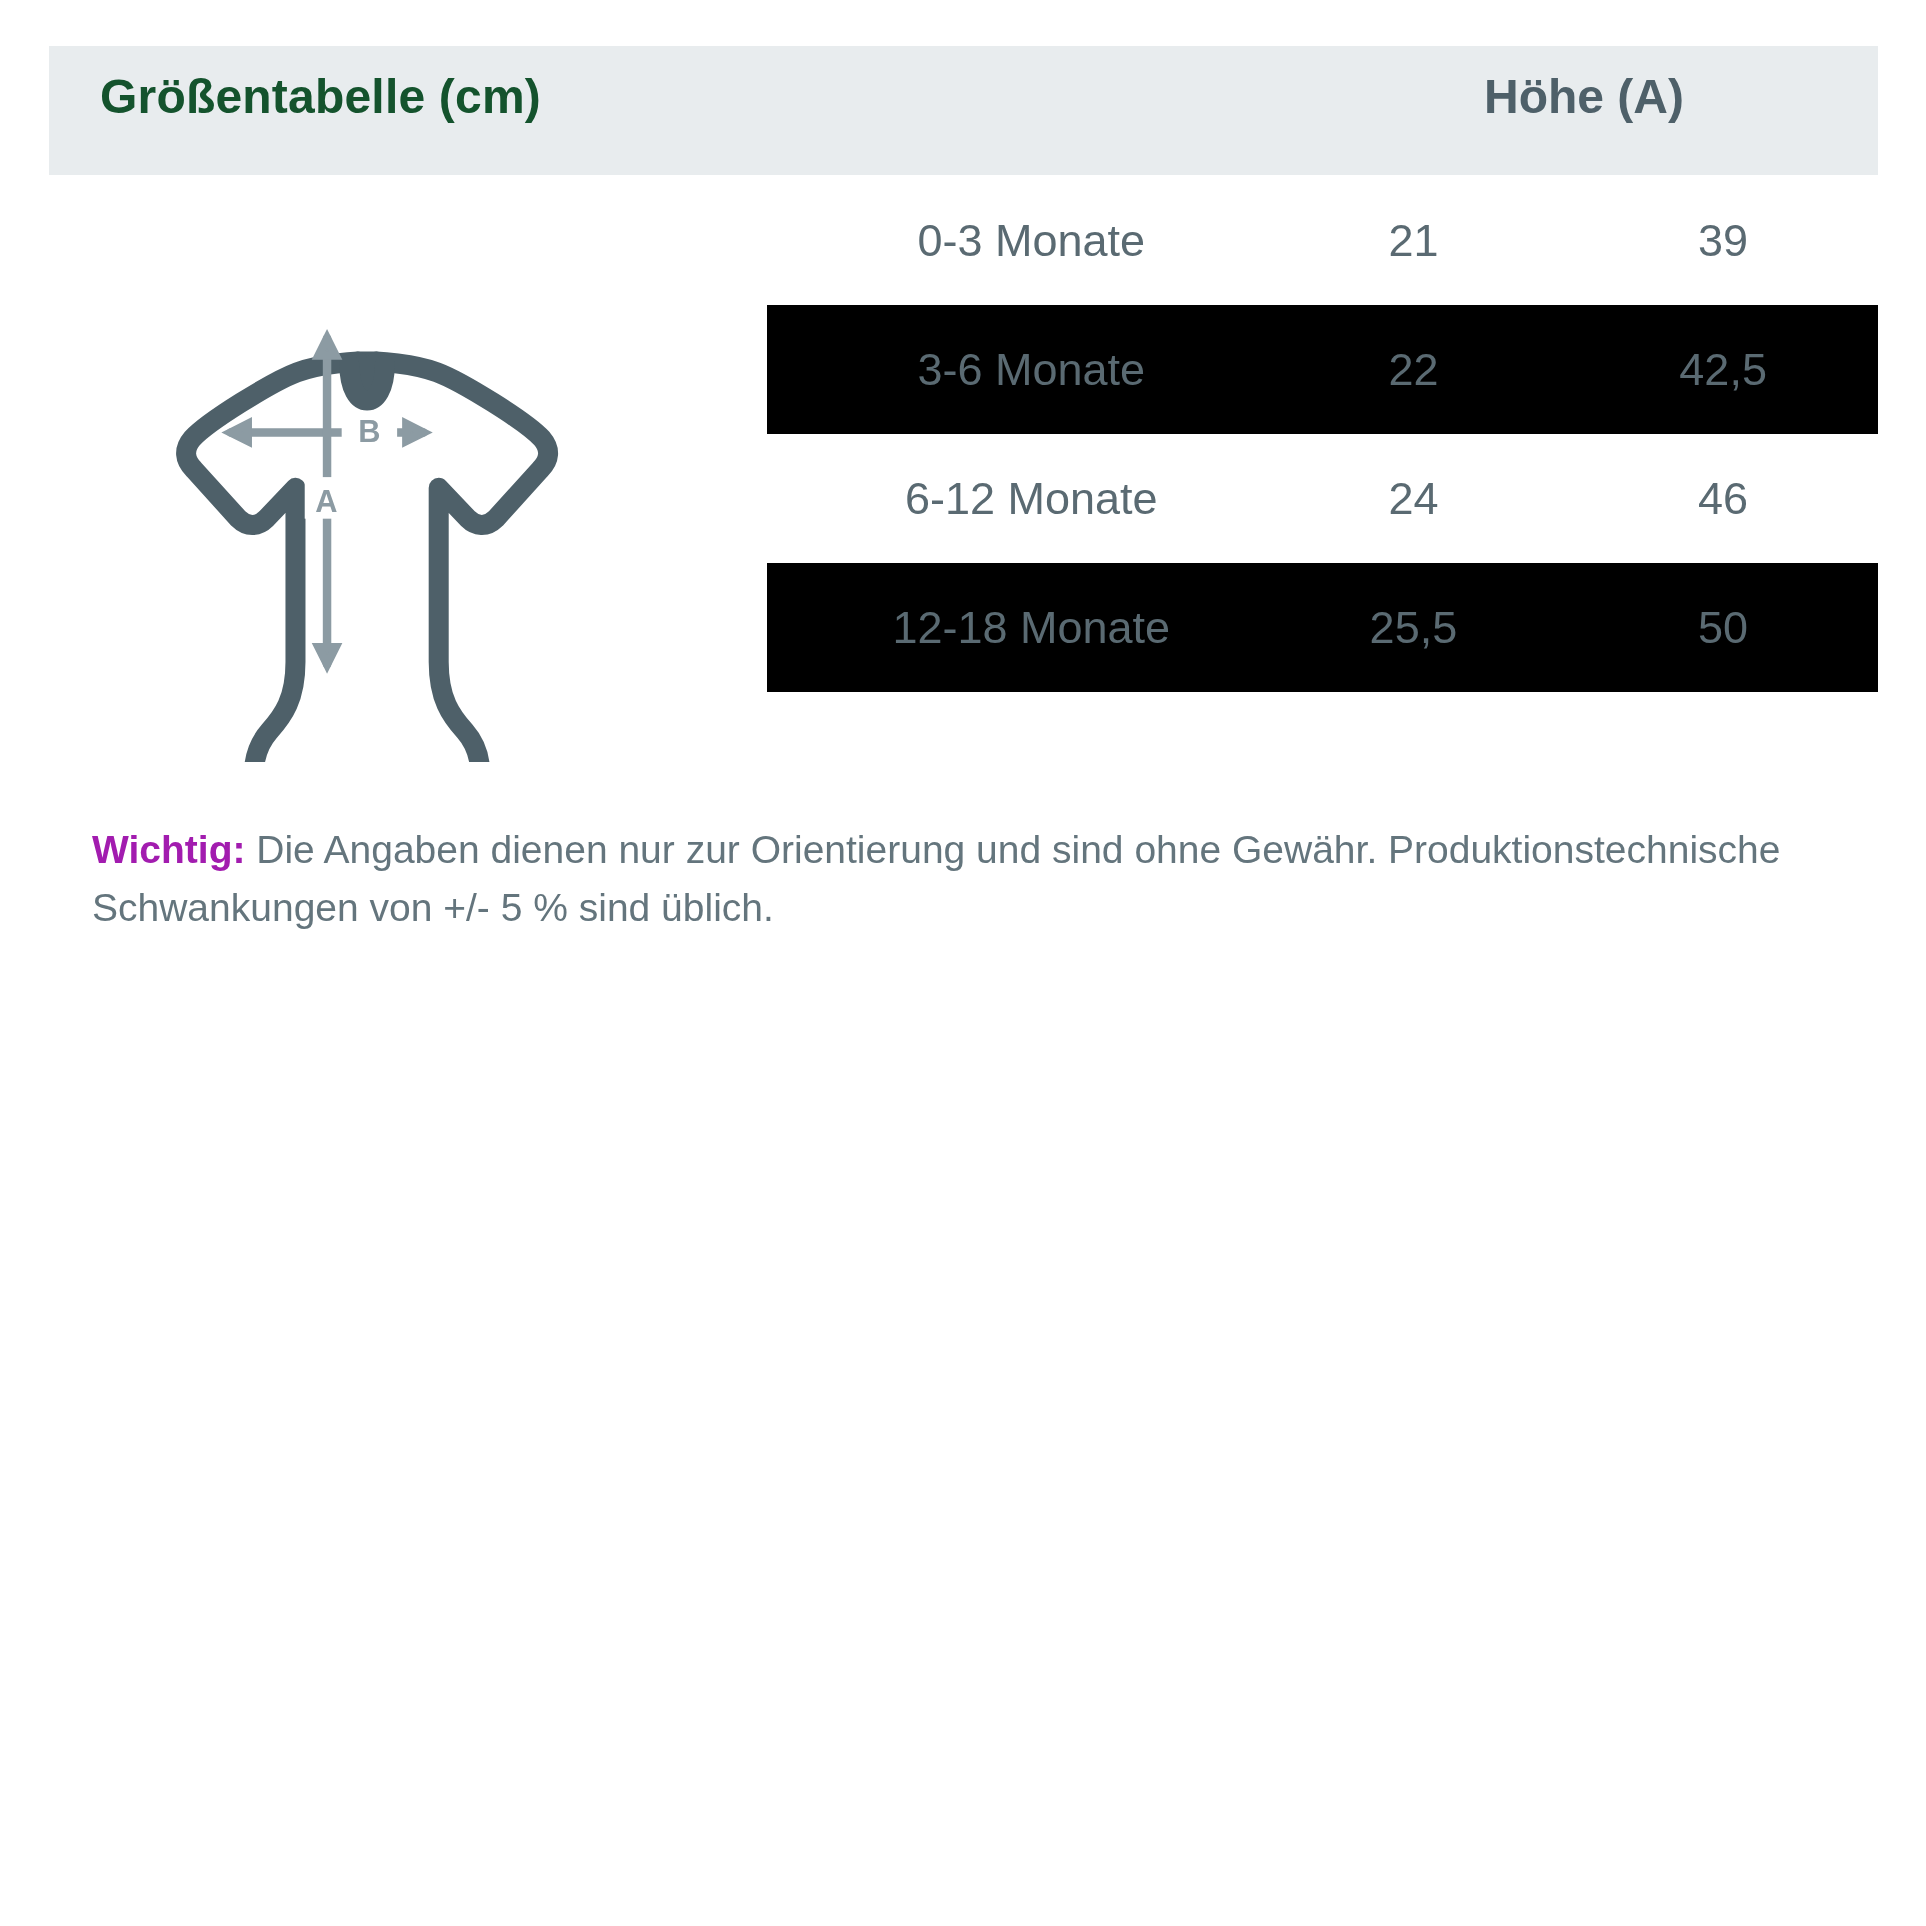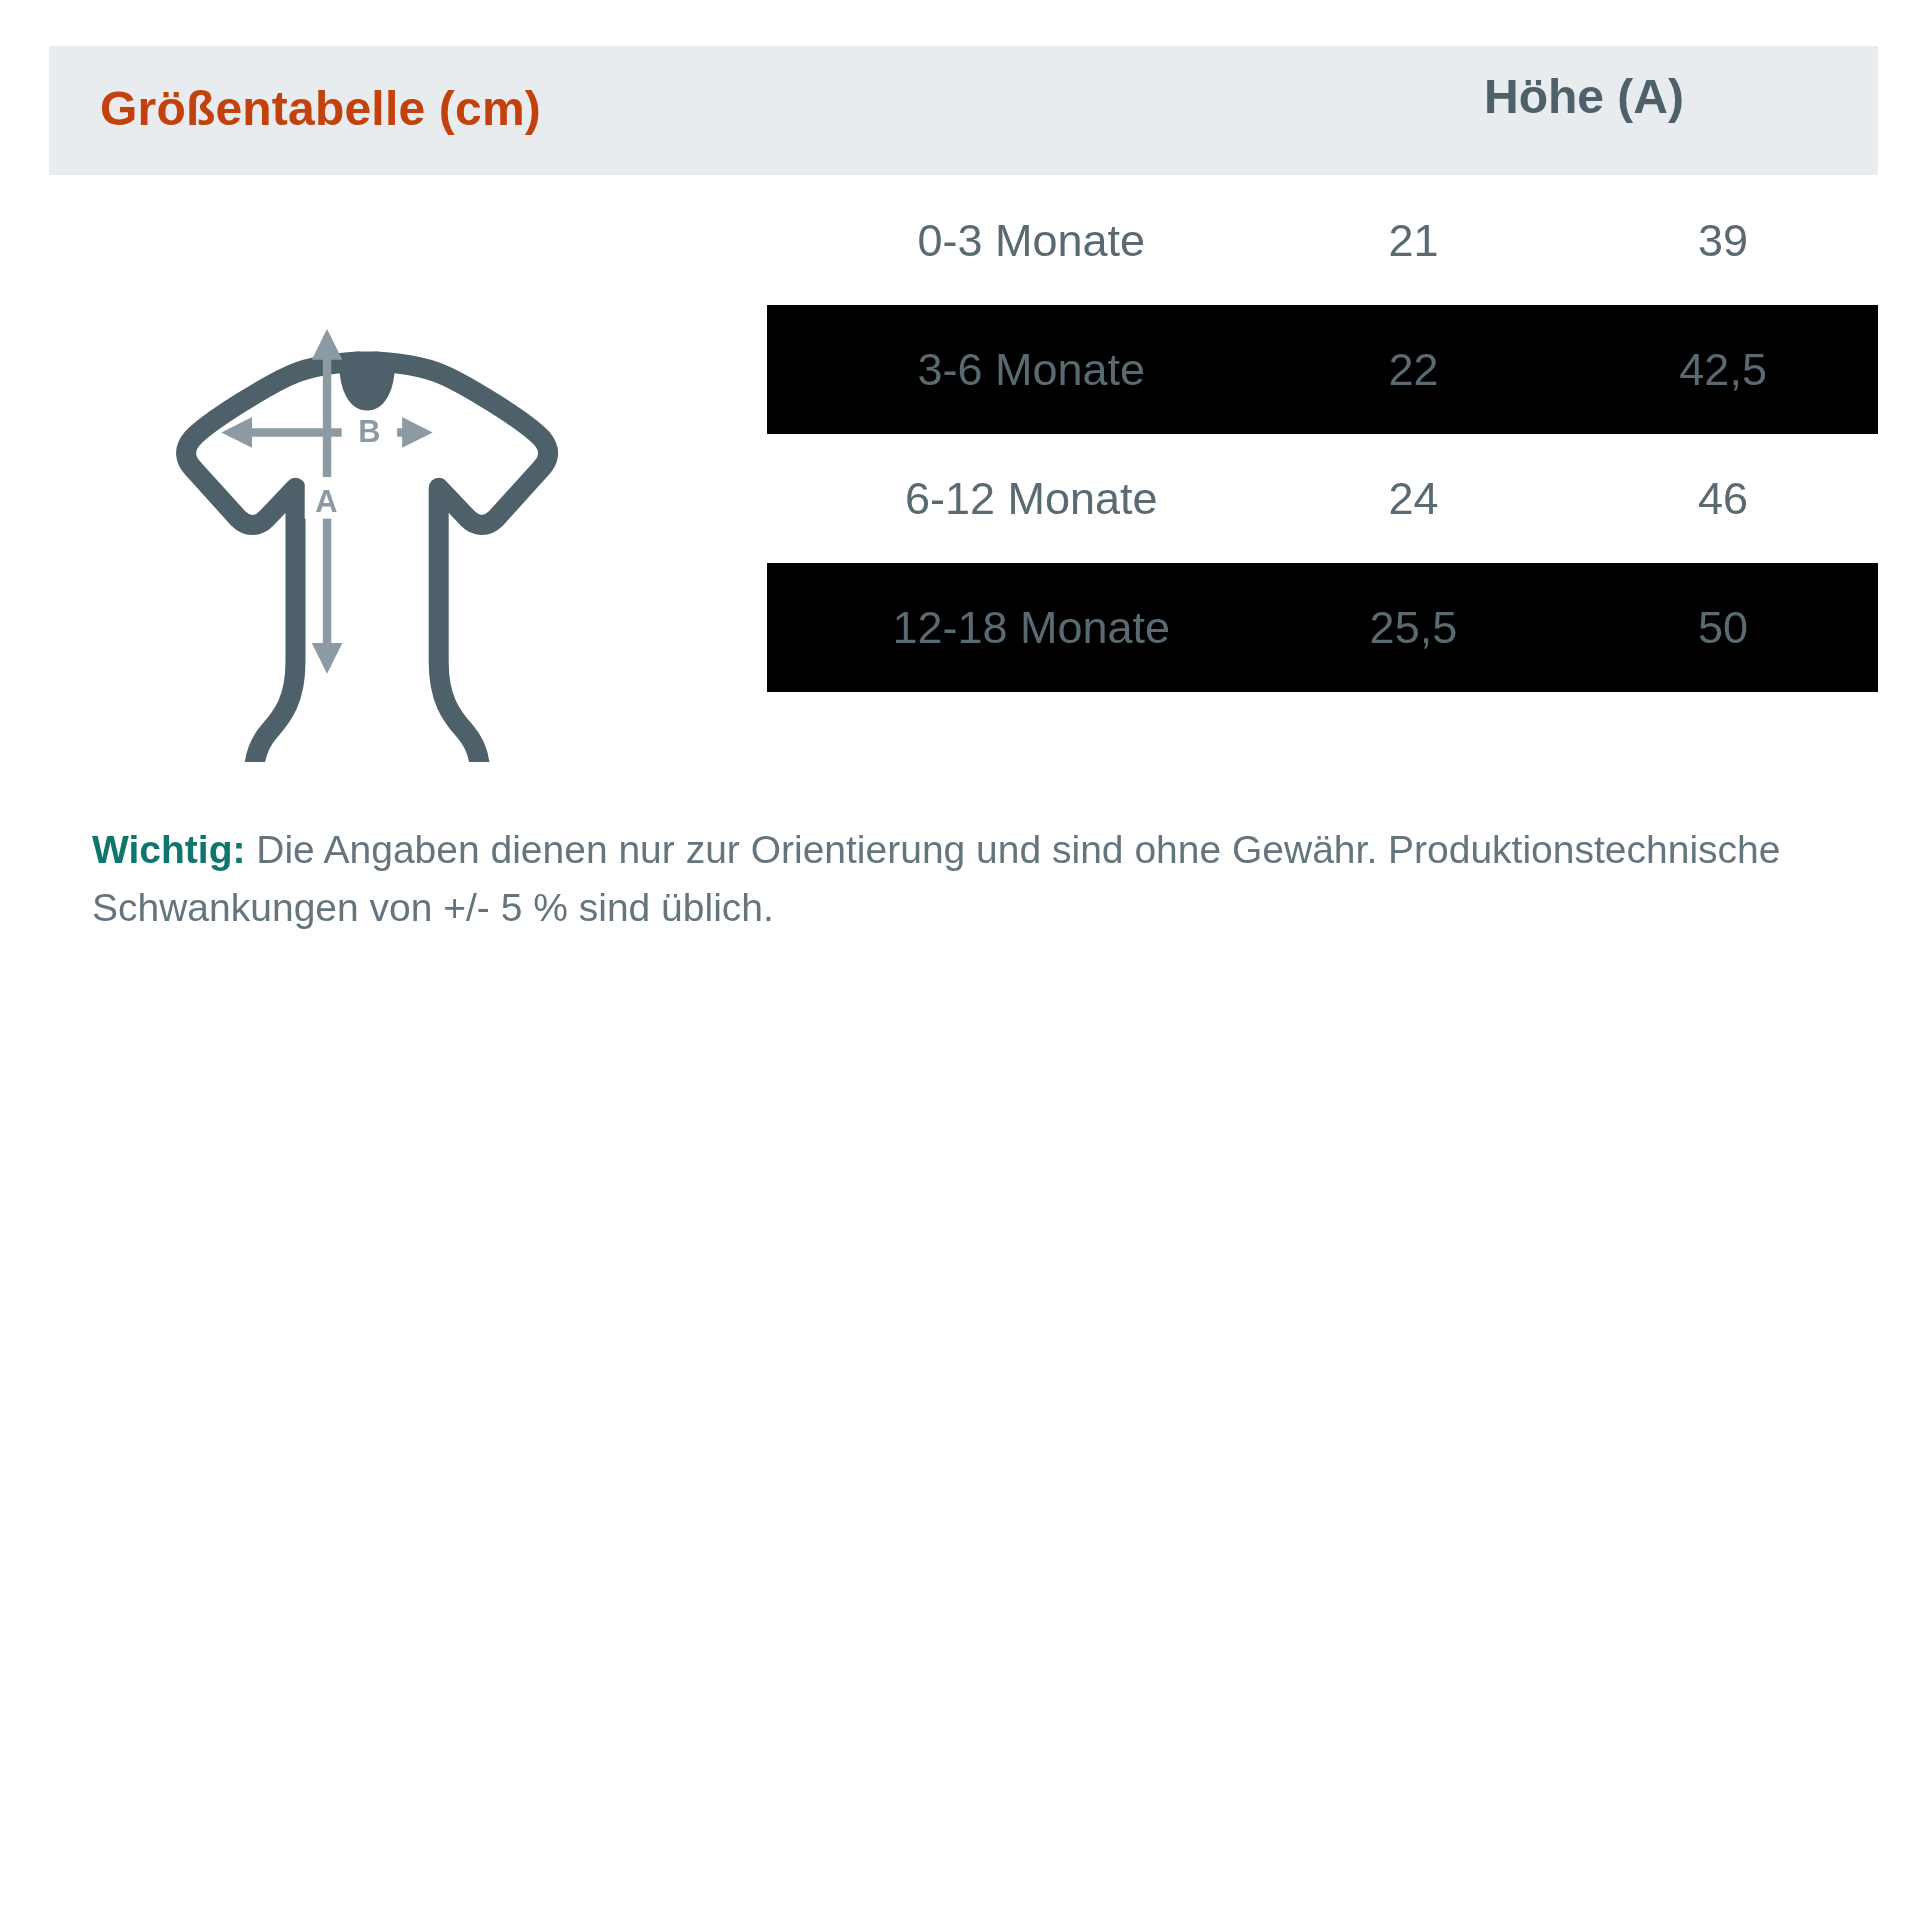--- a/index.html
+++ b/index.html
@@ -30,23 +30,22 @@
     width: 1829px;
     height: 129px;
     background: #e8ecee;
   }
   .header-title {
     position: absolute;
     left: 100px;
     top: 69px;
     font-size: 48px;
     font-weight: bold;
-    color: #c2410c;
+    color: #14532d;
     letter-spacing: 0.2px;
-    margin-top: 12px;
   }
   .header-col-b {
     position: absolute;
     left: 1113px;
     top: 69px;
     width: 270px;
     text-align: center;
     font-size: 48px;
     font-weight: bold;
     color: #4e6069;
@@ -105,21 +104,21 @@
   .note {
     position: absolute;
     left: 92px;
     top: 821px;
     width: 1772px;
     font-size: 39px;
     line-height: 1.48;
     color: #64757d;
   }
   .note b {
-    color: #0f766e;
+    color: #a21caf;
     font-weight: bold;
   }
 </style>
 </head>
 <body>
 
 <div class="page">
 
   <div class="header-band"></div>
   <div class="header-title">Größentabelle (cm)</div>

